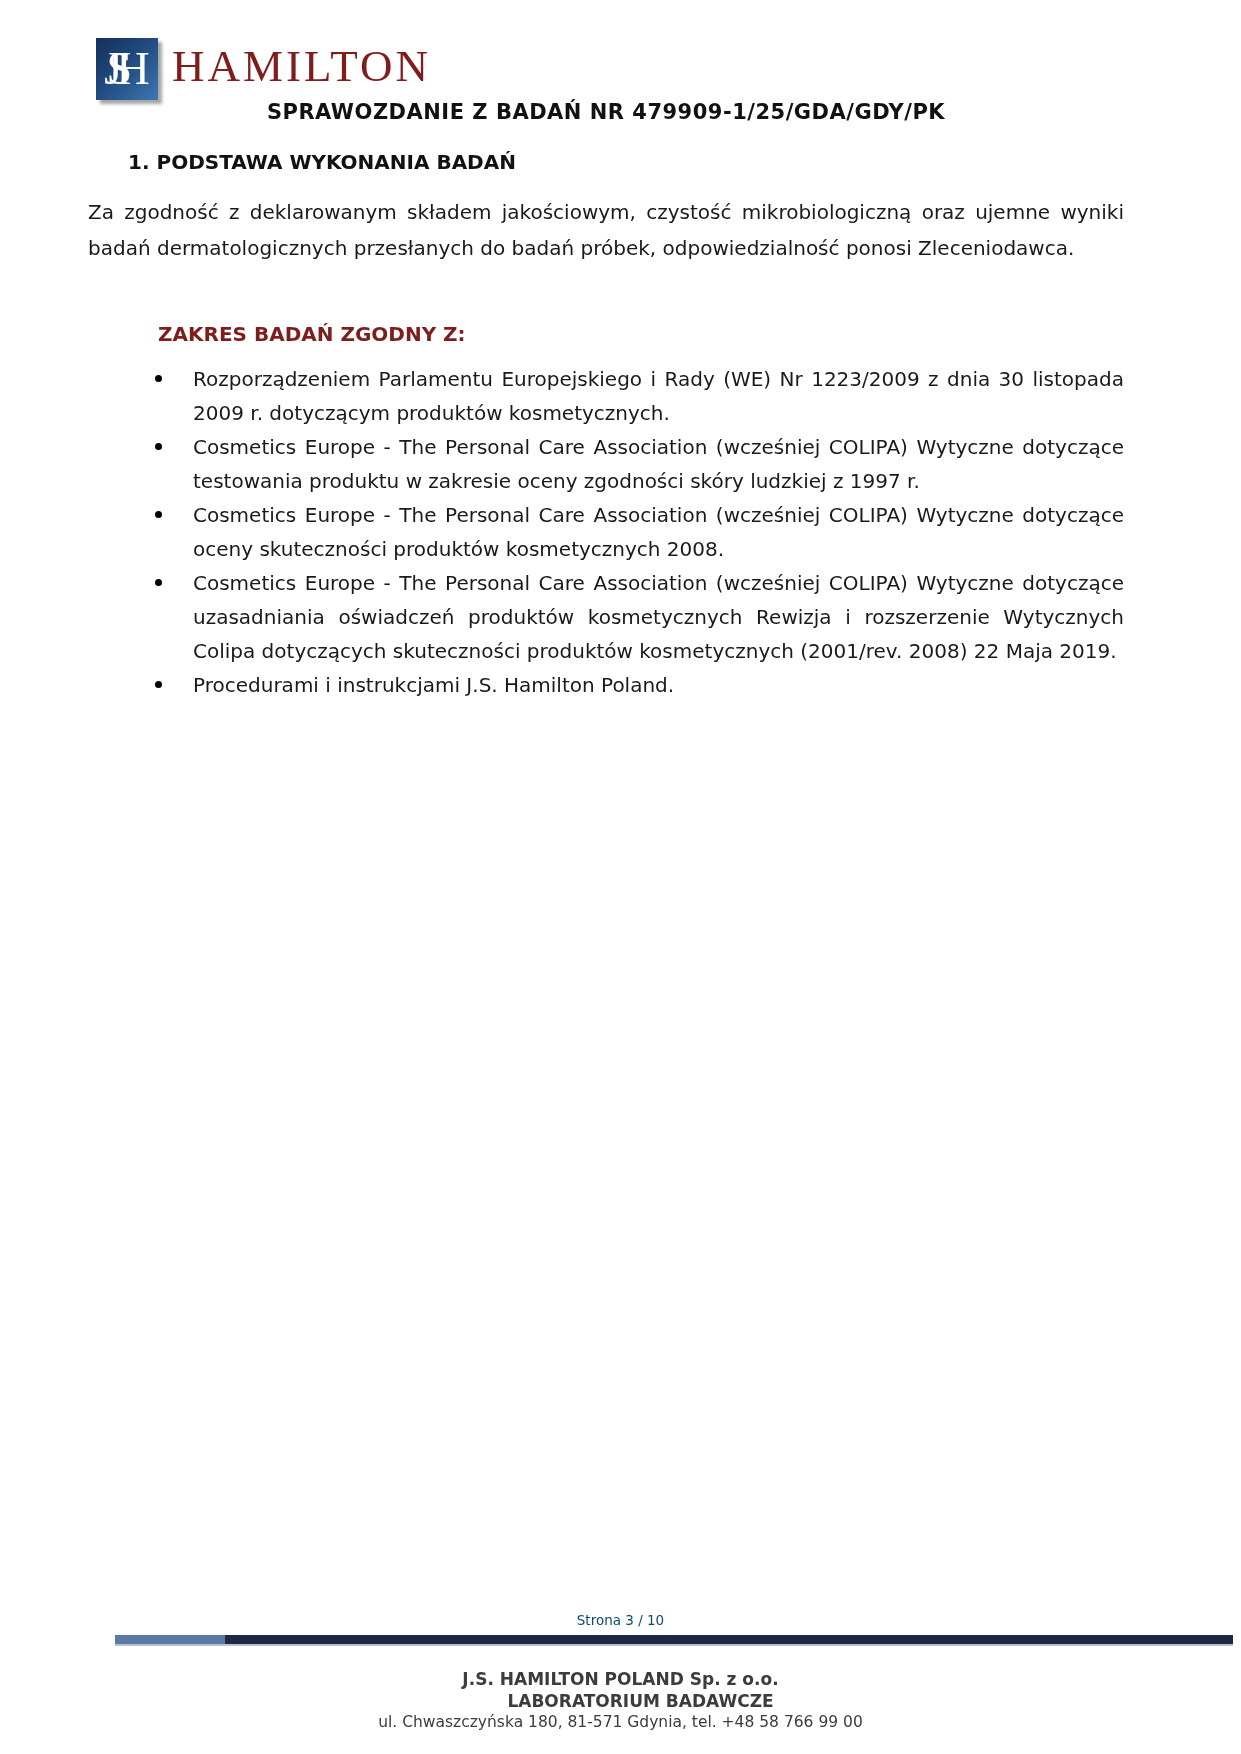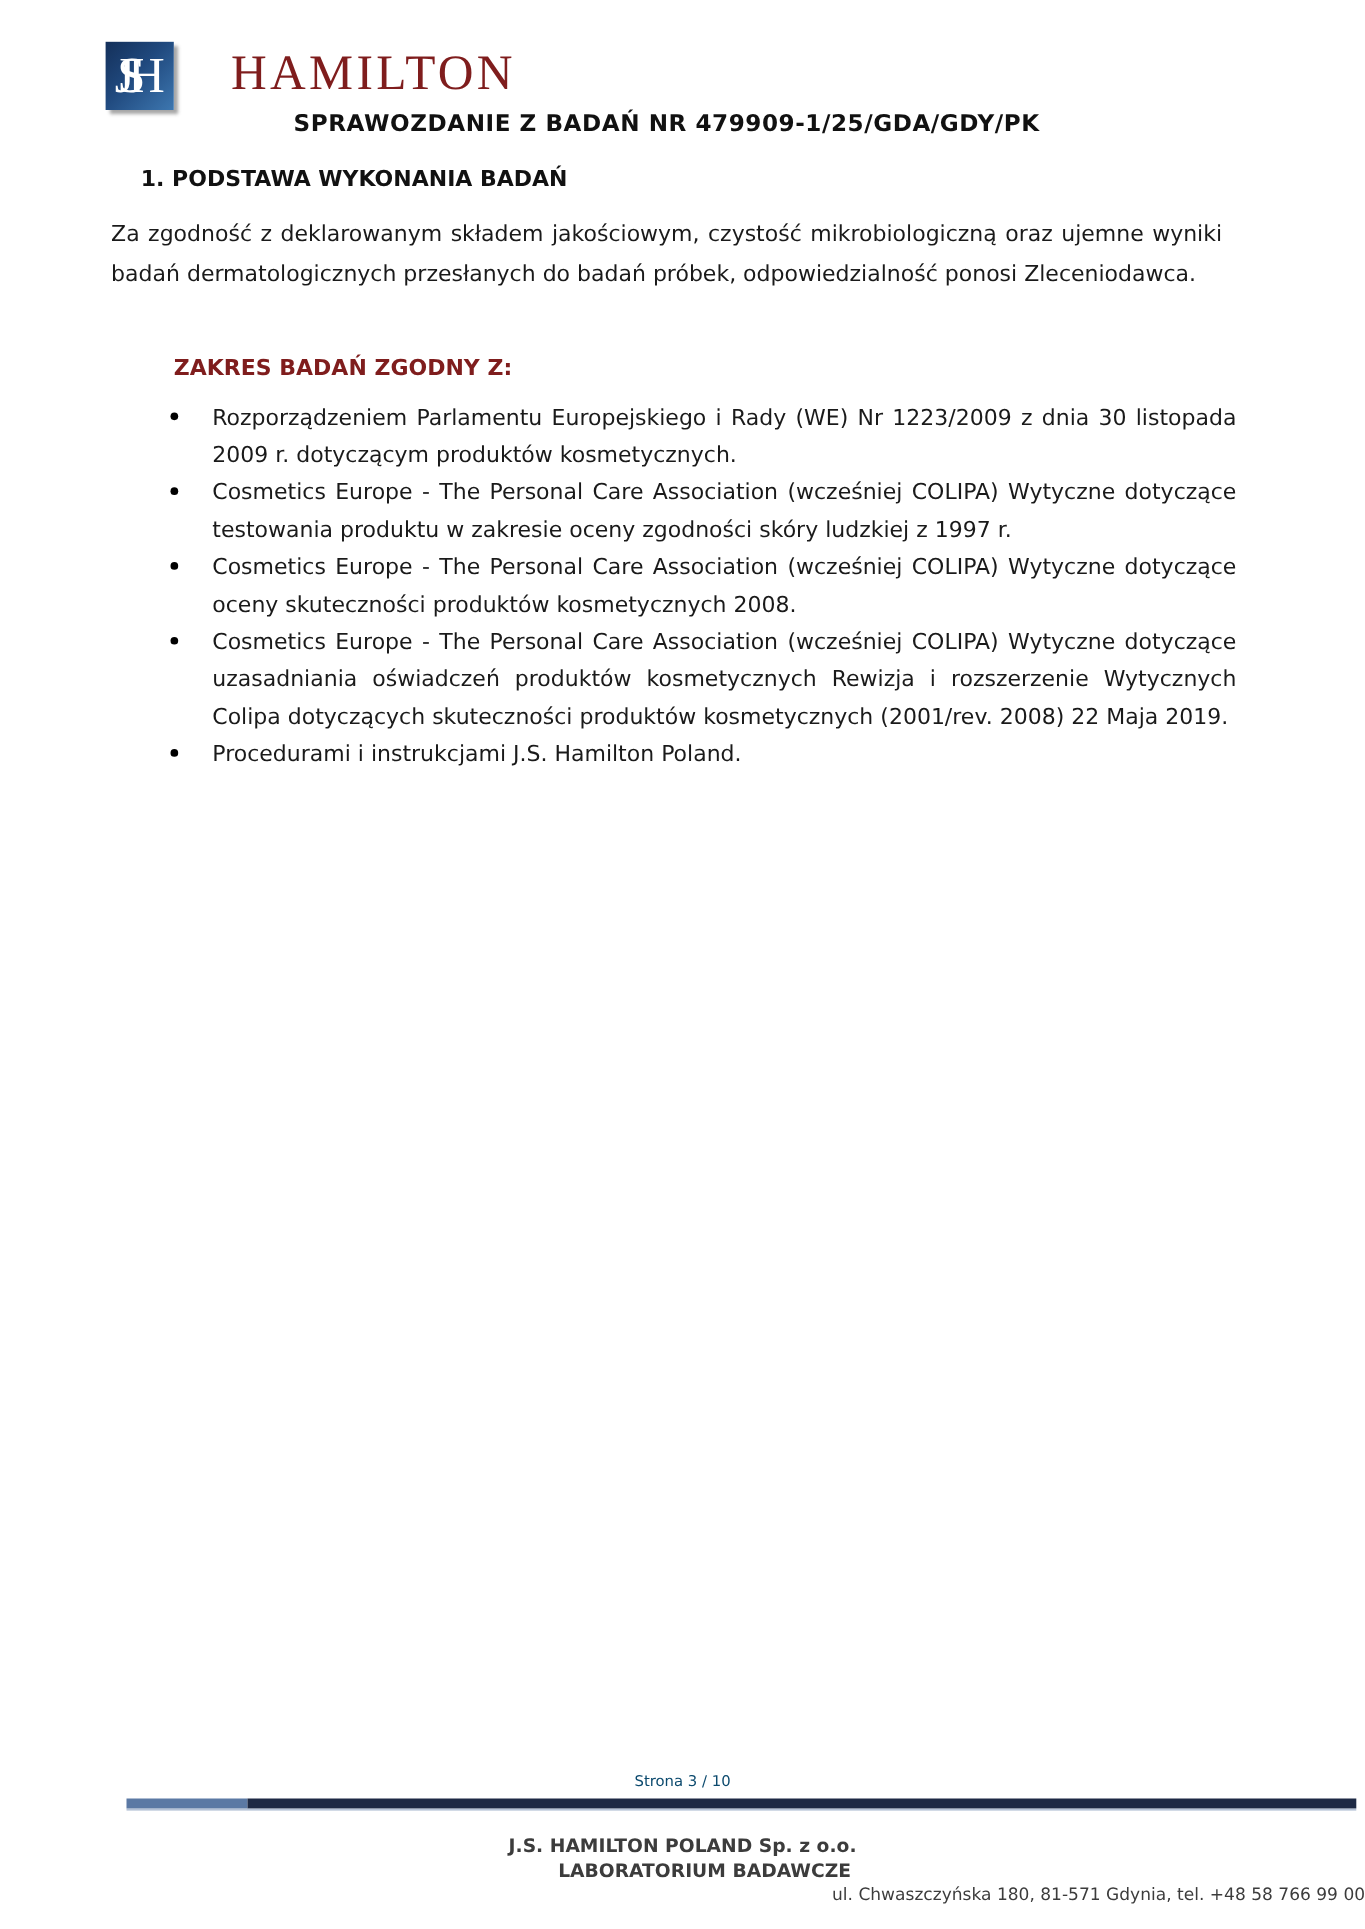--- a/index.html
+++ b/index.html
@@ -14,21 +14,20 @@
     overflow: hidden;
   }
 
   
   .logo-row {
     position: absolute;
     top: 38px;
     left: 96px;
     display: flex;
     align-items: center;
-    gap: 38px;
   }
   .logo-mark {
     width: 62px;
     height: 62px;
     background: linear-gradient(135deg, #14305a 0%, #20497e 45%, #3d77b0 100%);
     box-shadow: 4px 4px 3px rgba(60,60,60,0.45);
     display: flex;
     align-items: center;
     justify-content: center;
     overflow: hidden;
@@ -70,21 +69,21 @@
   .sec1-heading {
     font-size: 20px;
     font-weight: bold;
     color: #111111;
     margin: 0 0 20px 40px;
   }
   .sec1-paragraph {
     font-size: 20px;
     line-height: 36px;
     text-align: justify;
-    margin: 13px;
+    margin: 0;
   }
   .scope-heading {
     font-size: 20px;
     font-weight: bold;
     color: #7f1d1d;
     margin: 56px 0 16px 70px;
   }
   .scope-list {
     list-style: none;
     margin: 0;
@@ -135,21 +134,21 @@
   }
   .footer-department {
     text-align: center;
     font-size: 17px;
     font-weight: bold;
     color: #3c3c3c;
     line-height: 22px;
     margin-left: 40px;
   }
   .footer-address {
-    text-align: right;
+    text-align: center;
     font-size: 15.5px;
     color: #3c3c3c;
     line-height: 21px;
   }
 </style>
 </head>
 <body>
 
 <div class="page">
 

